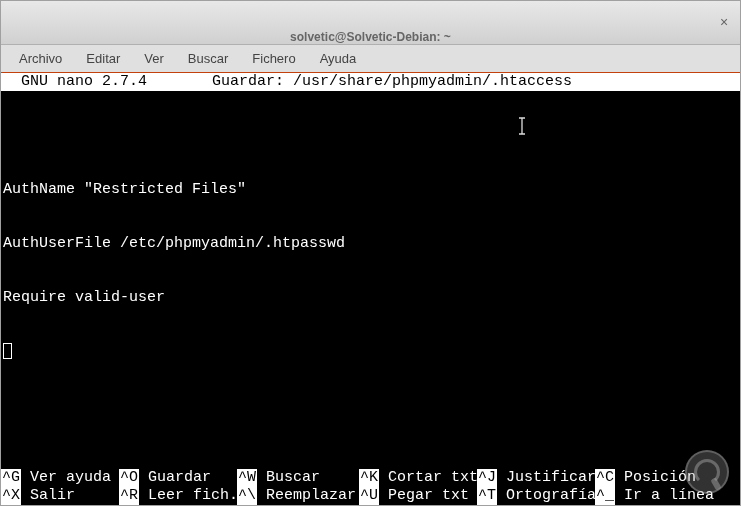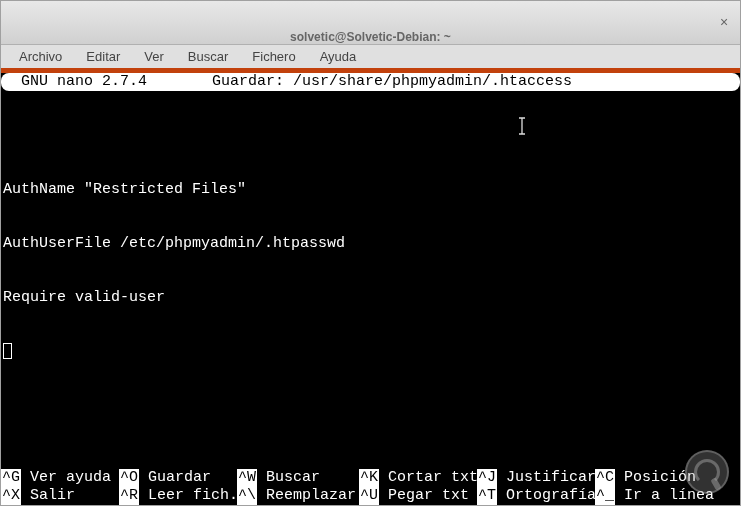--- a/index.html
+++ b/index.html
@@ -50,21 +50,21 @@
       text-align: center;
       line-height: 14px;
       cursor: pointer;
     }
     .menubar {
       height: 28px;
       background: #e0e0e0;
       display: flex;
       align-items: center;
       padding: 0 6px;
-      border-bottom: 5px solid #c2410c;
+      border-bottom: 1px solid #c2410c;
     }
     .menu-item {
       padding: 4px 12px;
       color: #444;
       font-size: 13px;
       cursor: pointer;
     }
     .terminal {
       flex: 1;
       background: #000;
@@ -74,21 +74,20 @@
       line-height: 18px;
       position: relative;
       overflow: hidden;
     }
     .term-header {
       background: #fff;
       color: #000;
       display: flex;
       height: 18px;
       white-space: pre;
-      border-radius: 8px;
     }
     .term-header-left {
       padding-left: 2px;
     }
     .term-header-center {
       flex: 1;
       text-align: center;
     }
     .term-header-right {
       padding-right: 4px;

